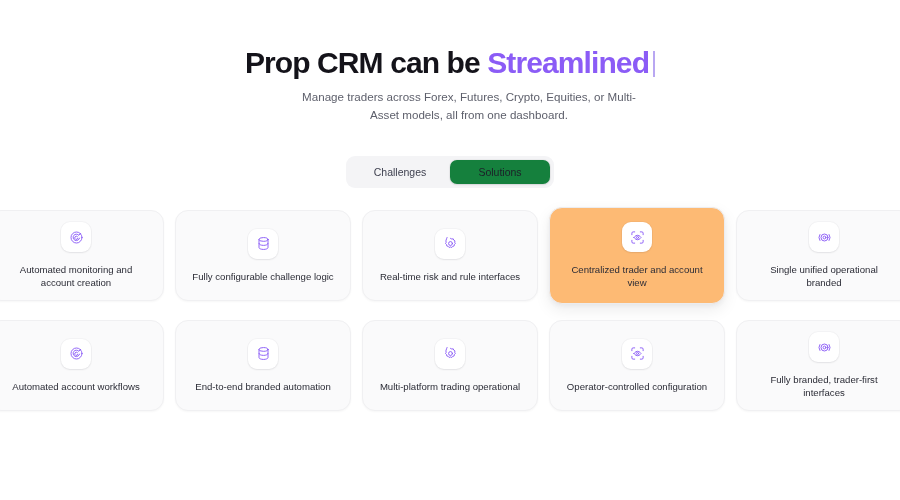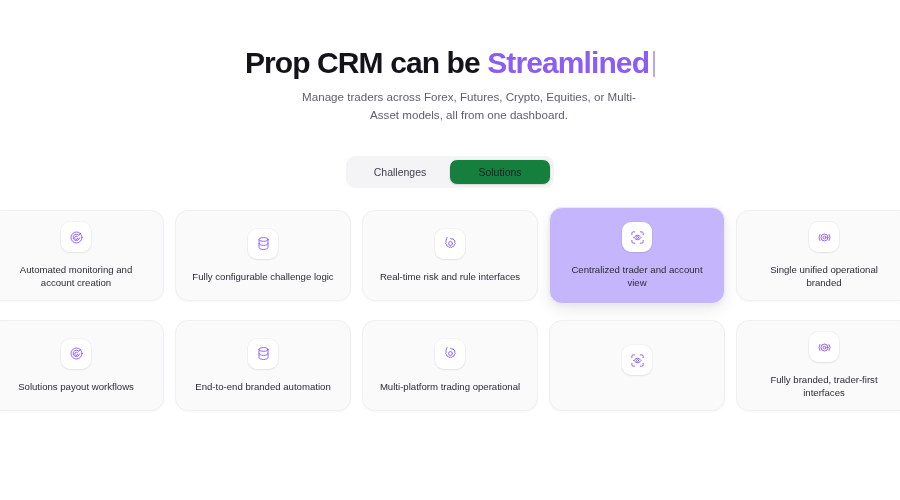--- a/index.html
+++ b/index.html
@@ -64,21 +64,21 @@
     border: 1px solid #f0f0f2;
     border-radius: 13px;
     display: flex; flex-direction: column; align-items: center; justify-content: center;
     padding: 8px 12px;
     box-shadow: 0 1px 2px rgba(16,16,30,.035);
     cursor: pointer;
   }
   .card.raised {
     height: 97px;
     margin-top: -3px;
-    background: #c4b5fd;
+    background: #fdba74;
     border-color: #ececef;
     box-shadow: 0 6px 16px rgba(16,16,30,.075), 0 2px 5px rgba(16,16,30,.045);
   }
   .icon-tile {
     width: 30px; height: 30px; border-radius: 9px;
     background: #ffffff;
     box-shadow: 0 1px 2px rgba(16,16,30,.07), 0 0 0 1px rgba(16,16,30,.028);
     display: flex; align-items: center; justify-content: center;
     margin-bottom: 11px;
   }
@@ -161,21 +161,21 @@
       </div>
       <div class="card">
         <div class="icon-tile">
           <svg width="15" height="15" viewBox="0 0 24 24">
             <circle cx="12" cy="12" r="8.8" fill="none" stroke="#8b5cf6" stroke-width="1.5" stroke-linecap="round" stroke-linejoin="round"></circle>
             <path d="M15.8 8.4a5.2 5.2 0 1 0 1.1 4.6" fill="none" stroke="#8b5cf6" stroke-width="1.5" stroke-linecap="round" stroke-linejoin="round"></path>
             <path d="M13.6 10.6a2.6 2.6 0 1 0 .7 2.6" fill="none" stroke="#8b5cf6" stroke-width="1.5" stroke-linecap="round" stroke-linejoin="round"></path>
             <path d="M16.2 7.9l2.6-2.6" fill="none" stroke="#8b5cf6" stroke-width="1.5" stroke-linecap="round" stroke-linejoin="round"></path>
           </svg>
         </div>
-        <div class="card-label">Solutions payout workflows</div>
+        <div class="card-label">Automated account workflows</div>
       </div>
       <div class="card">
         <div class="icon-tile">
           <svg width="15" height="15" viewBox="0 0 24 24">
             <ellipse cx="12" cy="5.5" rx="7.2" ry="3" fill="none" stroke="#8b5cf6" stroke-width="1.5" stroke-linecap="round" stroke-linejoin="round"></ellipse>
             <path d="M4.8 5.5v13c0 1.65 3.22 3 7.2 3s7.2-1.35 7.2-3v-13" fill="none" stroke="#8b5cf6" stroke-width="1.5" stroke-linecap="round" stroke-linejoin="round"></path>
             <path d="M4.8 12c0 1.65 3.22 3 7.2 3s7.2-1.35 7.2-3" fill="none" stroke="#8b5cf6" stroke-width="1.5" stroke-linecap="round" stroke-linejoin="round"></path>
           </svg>
         </div>
         <div class="card-label">End-to-end branded automation</div>
@@ -193,20 +193,21 @@
         <div class="icon-tile">
           <svg width="15" height="15" viewBox="0 0 24 24">
             <path d="M3 7.5V5a2 2 0 0 1 2-2h2.5" fill="none" stroke="#8b5cf6" stroke-width="1.5" stroke-linecap="round" stroke-linejoin="round"></path>
             <path d="M16.5 3H19a2 2 0 0 1 2 2v2.5" fill="none" stroke="#8b5cf6" stroke-width="1.5" stroke-linecap="round" stroke-linejoin="round"></path>
             <path d="M21 16.5V19a2 2 0 0 1-2 2h-2.5" fill="none" stroke="#8b5cf6" stroke-width="1.5" stroke-linecap="round" stroke-linejoin="round"></path>
             <path d="M7.5 21H5a2 2 0 0 1-2-2v-2.5" fill="none" stroke="#8b5cf6" stroke-width="1.5" stroke-linecap="round" stroke-linejoin="round"></path>
             <path d="M6.4 12s2.2-3.6 5.6-3.6S17.6 12 17.6 12s-2.2 3.6-5.6 3.6S6.4 12 6.4 12z" fill="none" stroke="#8b5cf6" stroke-width="1.5" stroke-linecap="round" stroke-linejoin="round"></path>
             <circle cx="12" cy="12" r="1.7" fill="none" stroke="#8b5cf6" stroke-width="1.5" stroke-linecap="round" stroke-linejoin="round"></circle>
           </svg>
         </div>
+        <div class="card-label">Operator-controlled configuration</div>
       </div>
       <div class="card">
         <div class="icon-tile">
           <svg width="15" height="15" viewBox="0 0 24 24">
             <circle cx="12" cy="12" r="2.3" fill="none" stroke="#8b5cf6" stroke-width="1.5" stroke-linecap="round" stroke-linejoin="round"></circle>
             <circle cx="12" cy="12" r="5.6" fill="none" stroke="#8b5cf6" stroke-width="1.5" stroke-linecap="round" stroke-linejoin="round"></circle>
             <path d="M4.6 7.2a8.6 8.6 0 0 0 0 9.6" fill="none" stroke="#8b5cf6" stroke-width="1.5" stroke-linecap="round" stroke-linejoin="round"></path>
             <path d="M19.4 7.2a8.6 8.6 0 0 1 0 9.6" fill="none" stroke="#8b5cf6" stroke-width="1.5" stroke-linecap="round" stroke-linejoin="round"></path>
           </svg>
         </div>

